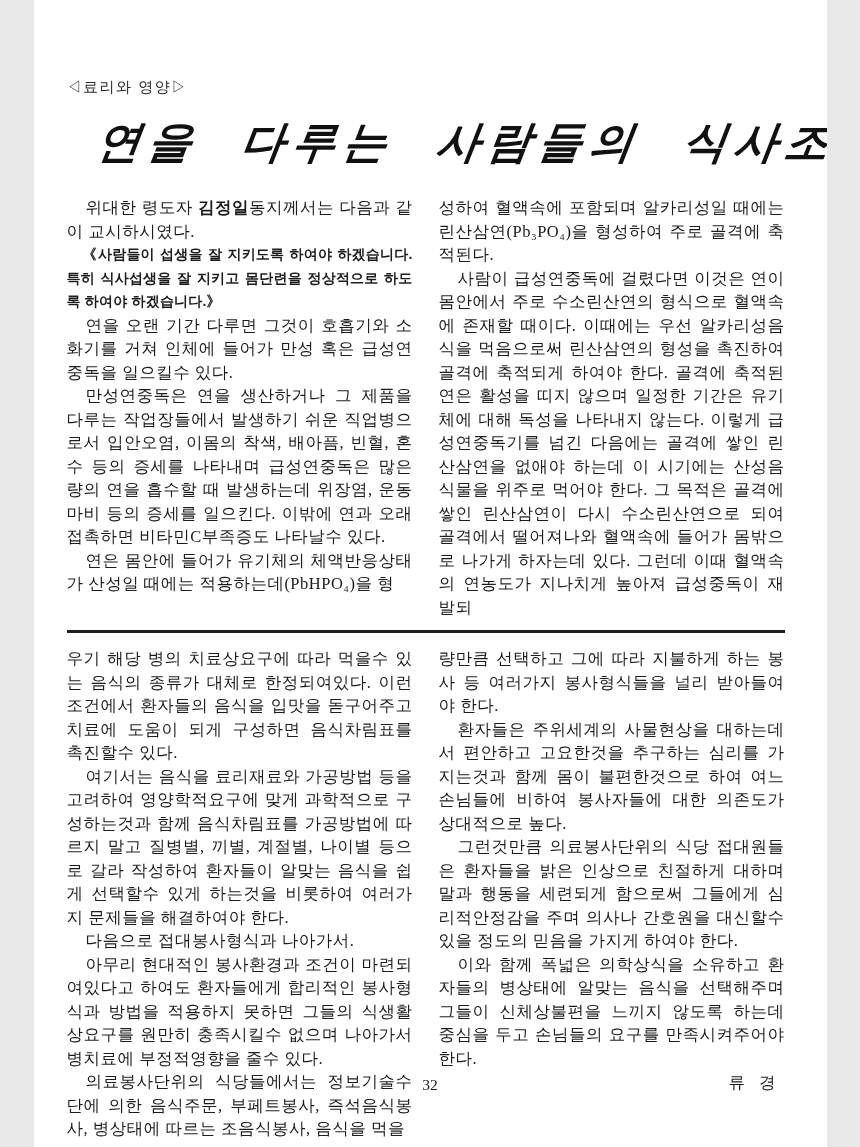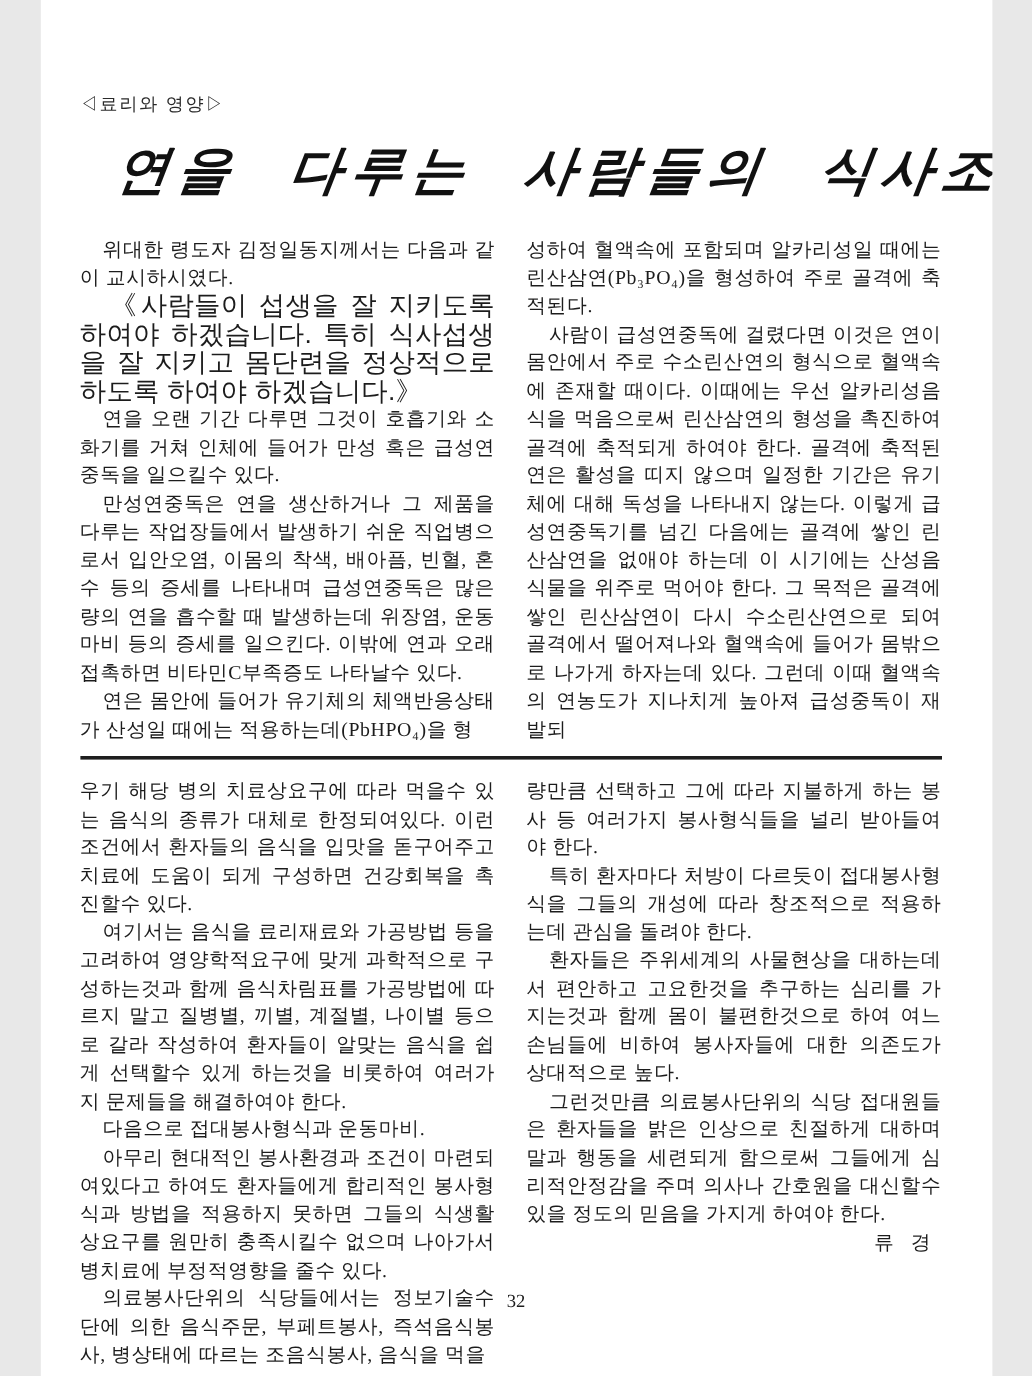--- a/index.html
+++ b/index.html
@@ -34,23 +34,23 @@
     color:#111;
   }
   .columns { display:flex; gap:26px; }
   .col { flex:1 1 0; text-align:justify; font-size:16.5px; line-height:23.5px; letter-spacing:0.5px; }
   .para { margin:0; }
   .para.indent { text-indent:1.15em; }
   .para.quote {
     font-family:"Liberation Sans", sans-serif;
     font-weight:bold;
     letter-spacing:0.2px;
-    font-size:22px;
+    font-size:14px;
   }
-  .bold { font-weight:normal; }
+  .bold { font-weight:bold; }
   .divider {
     border:none;
     border-top:3px solid #1e1e1e;
     margin:11px 0 14px 0;
   }
   .author {
     text-align:right;
     padding-right:4px;
     letter-spacing:5px;
     font-size:16.5px;
@@ -85,32 +85,32 @@
     <div class="col">
         <p class="para"><span>성하여 혈액속에 포함되며 알카리성일 때에는 린산삼연(Pb₃PO₄)을 형성하여 주로 골격에 축적된다.</span></p>
         <p class="para indent"><span>사람이 급성연중독에 걸렸다면 이것은 연이 몸안에서 주로 수소린산연의 형식으로 혈액속에 존재할 때이다. 이때에는 우선 알카리성음식을 먹음으로써 린산삼연의 형성을 촉진하여 골격에 축적되게 하여야 한다. 골격에 축적된 연은 활성을 띠지 않으며 일정한 기간은 유기체에 대해 독성을 나타내지 않는다. 이렇게 급성연중독기를 넘긴 다음에는 골격에 쌓인 린산삼연을 없애야 하는데 이 시기에는 산성음식물을 위주로 먹어야 한다. 그 목적은 골격에 쌓인 린산삼연이 다시 수소린산연으로 되여 골격에서 떨어져나와 혈액속에 들어가 몸밖으로 나가게 하자는데 있다. 그런데 이때 혈액속의 연농도가 지나치게 높아져 급성중독이 재발되</span></p>
       </div>
   </section>
 
   <hr class="divider">
 
   <section class="columns">
     <div class="col">
-        <p class="para"><span>우기 해당 병의 치료상요구에 따라 먹을수 있는 음식의 종류가 대체로 한정되여있다. 이런 조건에서 환자들의 음식을 입맛을 돋구어주고 치료에 도움이 되게 구성하면 건강회복을 촉진할수 있다.</span></p>
+        <p class="para"><span>우기 해당 병의 치료상요구에 따라 먹을수 있는 음식의 종류가 대체로 한정되여있다. 이런 조건에서 환자들의 음식을 입맛을 돋구어주고 치료에 도움이 되게 구성하면 음식차림표를 촉진할수 있다.</span></p>
         <p class="para indent"><span>여기서는 음식을 료리재료와 가공방법 등을 고려하여 영양학적요구에 맞게 과학적으로 구성하는것과 함께 음식차림표를 가공방법에 따르지 말고 질병별, 끼별, 계절별, 나이별 등으로 갈라 작성하여 환자들이 알맞는 음식을 쉽게 선택할수 있게 하는것을 비롯하여 여러가지 문제들을 해결하여야 한다.</span></p>
-        <p class="para indent"><span>다음으로 접대봉사형식과 운동마비.</span></p>
+        <p class="para indent"><span>다음으로 접대봉사형식과 나아가서.</span></p>
         <p class="para indent"><span>아무리 현대적인 봉사환경과 조건이 마련되여있다고 하여도 환자들에게 합리적인 봉사형식과 방법을 적용하지 못하면 그들의 식생활상요구를 원만히 충족시킬수 없으며 나아가서 병치료에 부정적영향을 줄수 있다.</span></p>
         <p class="para indent"><span>의료봉사단위의 식당들에서는 정보기술수단에 의한 음식주문, 부페트봉사, 즉석음식봉사, 병상태에 따르는 조음식봉사, 음식을 먹을</span></p>
       </div>
     <div class="col">
       <div>
           <p class="para"><span>량만큼 선택하고 그에 따라 지불하게 하는 봉사 등 여러가지 봉사형식들을 널리 받아들여야 한다.</span></p>
-          <p class="para indent"><span>특히 환자마다 처방이 다르듯이 접대봉사형식을 그들의 개성에 따라 창조적으로 적용하는데 관심을 돌려야 한다.</span></p>
           <p class="para indent"><span>환자들은 주위세계의 사물현상을 대하는데서 편안하고 고요한것을 추구하는 심리를 가지는것과 함께 몸이 불편한것으로 하여 여느 손님들에 비하여 봉사자들에 대한 의존도가 상대적으로 높다.</span></p>
           <p class="para indent"><span>그런것만큼 의료봉사단위의 식당 접대원들은 환자들을 밝은 인상으로 친절하게 대하며 말과 행동을 세련되게 함으로써 그들에게 심리적안정감을 주며 의사나 간호원을 대신할수 있을 정도의 믿음을 가지게 하여야 한다.</span></p>
+          <p class="para indent"><span>이와 함께 폭넓은 의학상식을 소유하고 환자들의 병상태에 알맞는 음식을 선택해주며 그들이 신체상불편을 느끼지 않도록 하는데 중심을 두고 손님들의 요구를 만족시켜주어야 한다.</span></p>
         </div>
       <div class="author">류 경</div>
     </div>
   </section>
 
   <div class="page-number">32</div>
 
 </div>
 
 </body></html>

